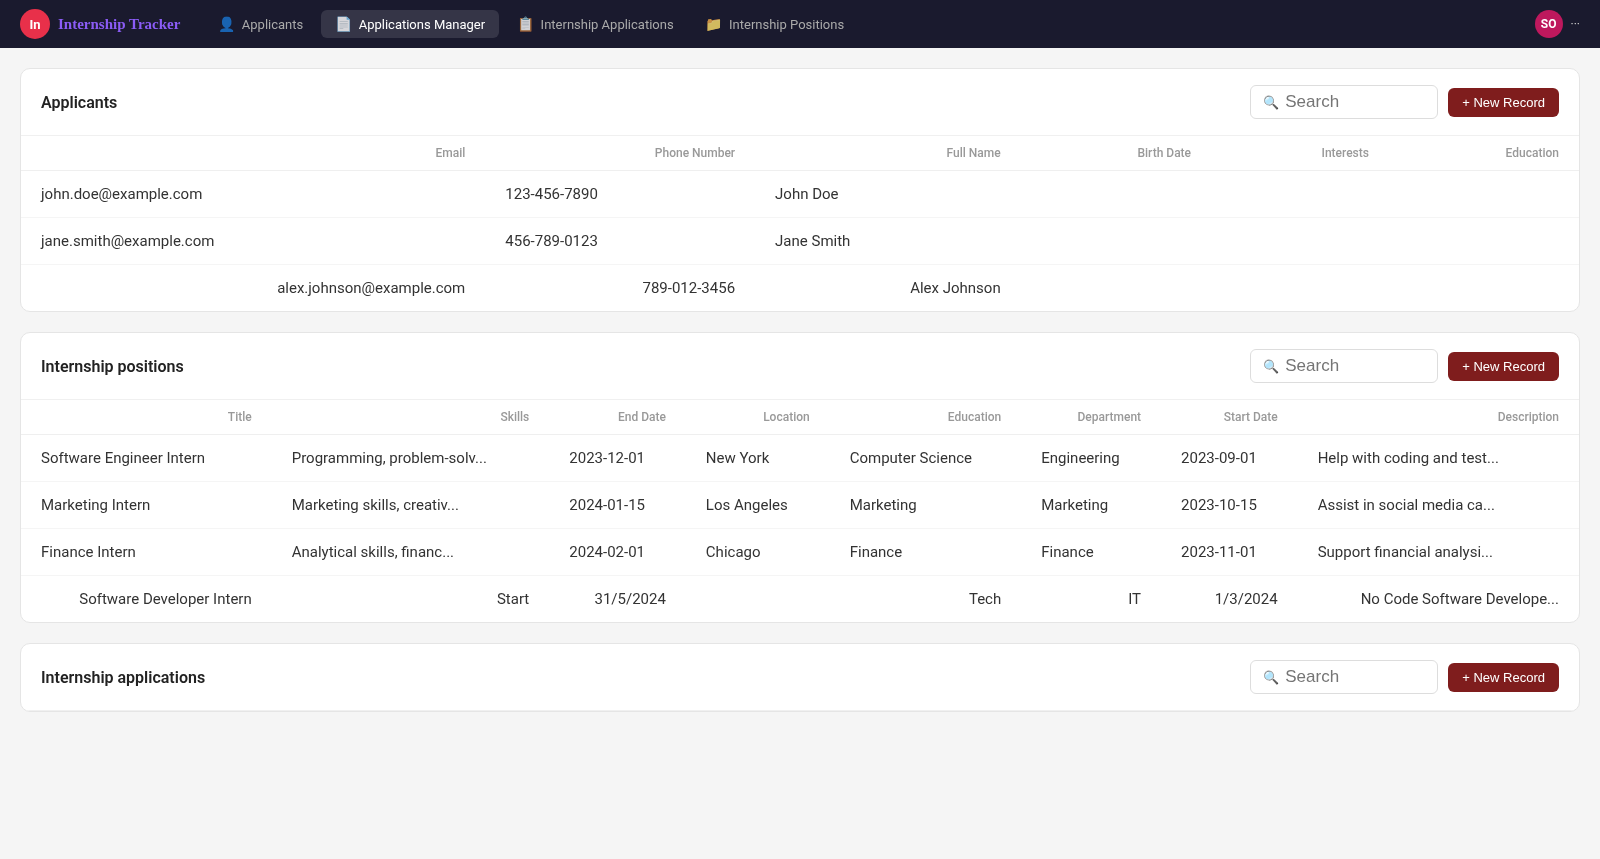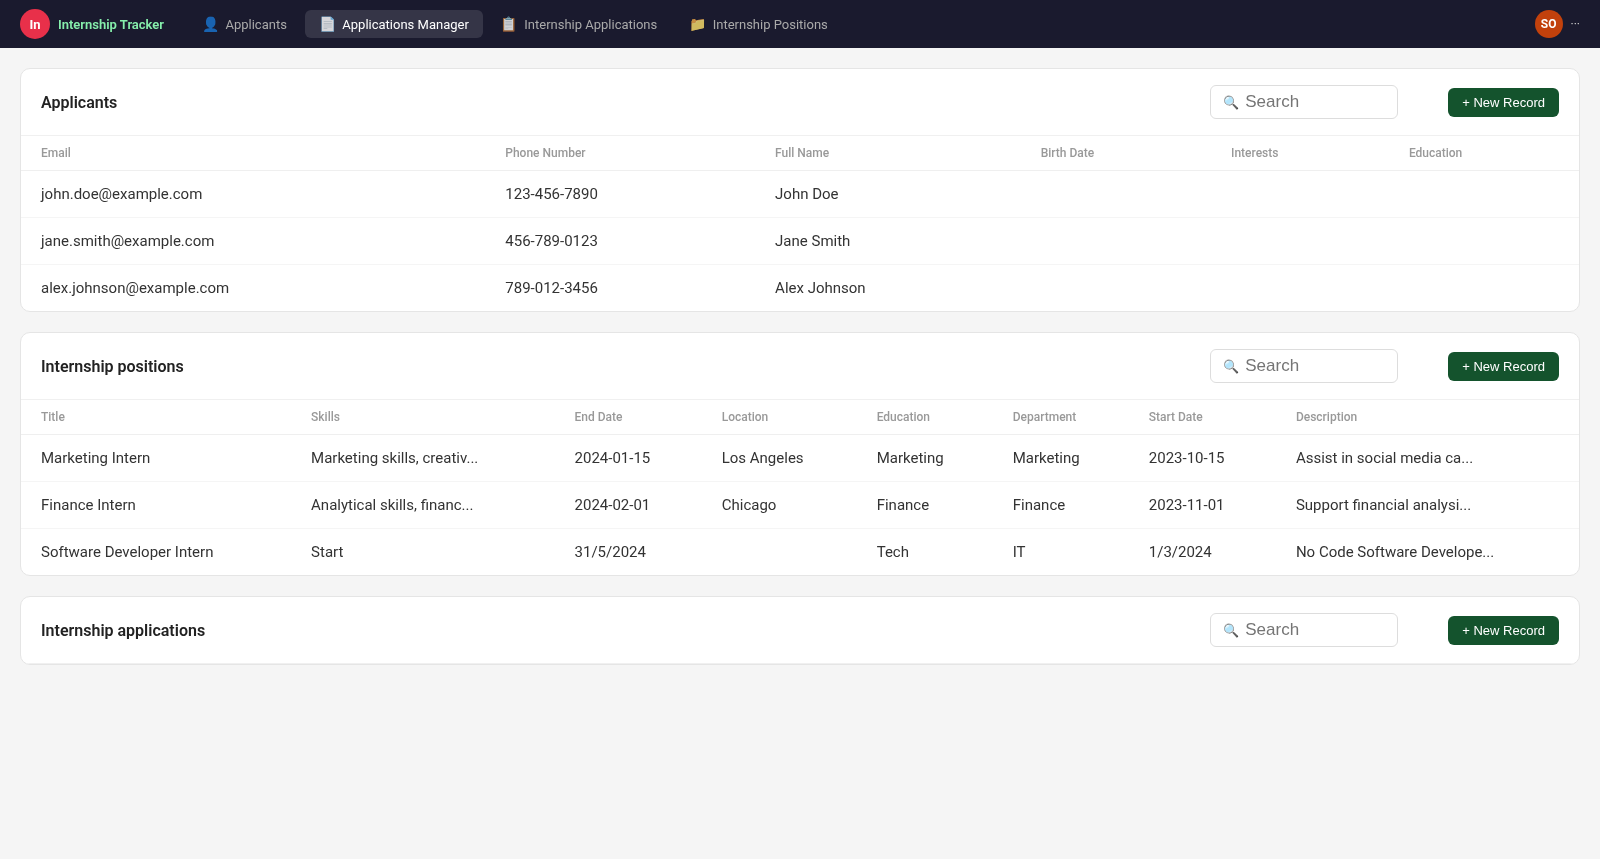--- a/index.html
+++ b/index.html
@@ -26,24 +26,25 @@
       font-size: 13px;
       border-radius: 50%;
       width: 30px;
       height: 30px;
       display: flex;
       align-items: center;
       justify-content: center;
       flex-shrink: 0;
     }
     .logo-title {
-      color: #86efac;
+      color: #8b5cf6;
       font-weight: 600;
-      font-size: 13px;
+      font-size: 15px;
       margin-right: 16px;
+      font-family: Liberation Serif, serif;
     }
     .nav-tabs {
       display: flex;
       align-items: center;
       gap: 4px;
       flex: 1;
     }
     .nav-tab {
       display: flex;
       align-items: center;
@@ -63,21 +64,21 @@
       font-size: 14px;
       opacity: 0.8;
     }
     .nav-right {
       display: flex;
       align-items: center;
       gap: 8px;
       margin-left: auto;
     }
     .user-avatar {
-      background: #c2410c;
+      background: #be185d;
       color: #fff;
       font-size: 12px;
       font-weight: 700;
       border-radius: 50%;
       width: 28px;
       height: 28px;
       display: flex;
       align-items: center;
       justify-content: center;
     }
@@ -134,61 +135,60 @@
       font-size: 17px;
       color: #555;
       width: 140px;
       background: transparent;
     }
     .search-icon-svg {
       color: #999;
       font-size: 13px;
     }
     .new-record-btn {
-      background: #14532d;
+      background: #7f1d1d;
       color: #fff;
       border: none;
       border-radius: 6px;
       padding: 7px 14px;
       font-size: 13px;
       font-weight: 500;
       cursor: pointer;
       display: flex;
       align-items: center;
       gap: 5px;
       white-space: nowrap;
-      margin-left: 40px;
     }
 
     
     .table-wrap {
       overflow-x: auto;
     }
     table {
       width: 100%;
       border-collapse: collapse;
     }
     thead tr {
       border-bottom: 1px solid #efefef;
     }
     th {
-      text-align: left;
+      text-align: right;
       padding: 10px 20px;
       font-size: 12px;
       font-weight: 500;
       color: #999;
       white-space: nowrap;
     }
     td {
       padding: 14px 20px;
       font-size: 15px;
       color: #333;
       border-bottom: 1px solid #f5f5f5;
     }
-    tbody tr:last-child td { border-bottom: none; }
+    tbody tr:last-child td { border-bottom: none; text-align: right; }
   </style>
 </head>
 <body>
 
 <nav class="topnav">
   <div class="logo-badge">In</div>
   <span class="logo-title">Internship Tracker</span>
   <div class="nav-tabs">
     <div class="nav-tab">
       <span class="nav-tab-icon">👤</span>
@@ -287,20 +287,30 @@
             <th>Skills</th>
             <th>End Date</th>
             <th>Location</th>
             <th>Education</th>
             <th>Department</th>
             <th>Start Date</th>
             <th>Description</th>
           </tr>
         </thead>
         <tbody id="positions-tbody">
+        <tr>
+      <td>Software Engineer Intern</td>
+      <td>Programming, problem-solv...</td>
+      <td>2023-12-01</td>
+      <td>New York</td>
+      <td>Computer Science</td>
+      <td>Engineering</td>
+      <td>2023-09-01</td>
+      <td>Help with coding and test...</td>
+    </tr>
             <tr>
       <td>Marketing Intern</td>
       <td>Marketing skills, creativ...</td>
       <td>2024-01-15</td>
       <td>Los Angeles</td>
       <td>Marketing</td>
       <td>Marketing</td>
       <td>2023-10-15</td>
       <td>Assist in social media ca...</td>
     </tr>

